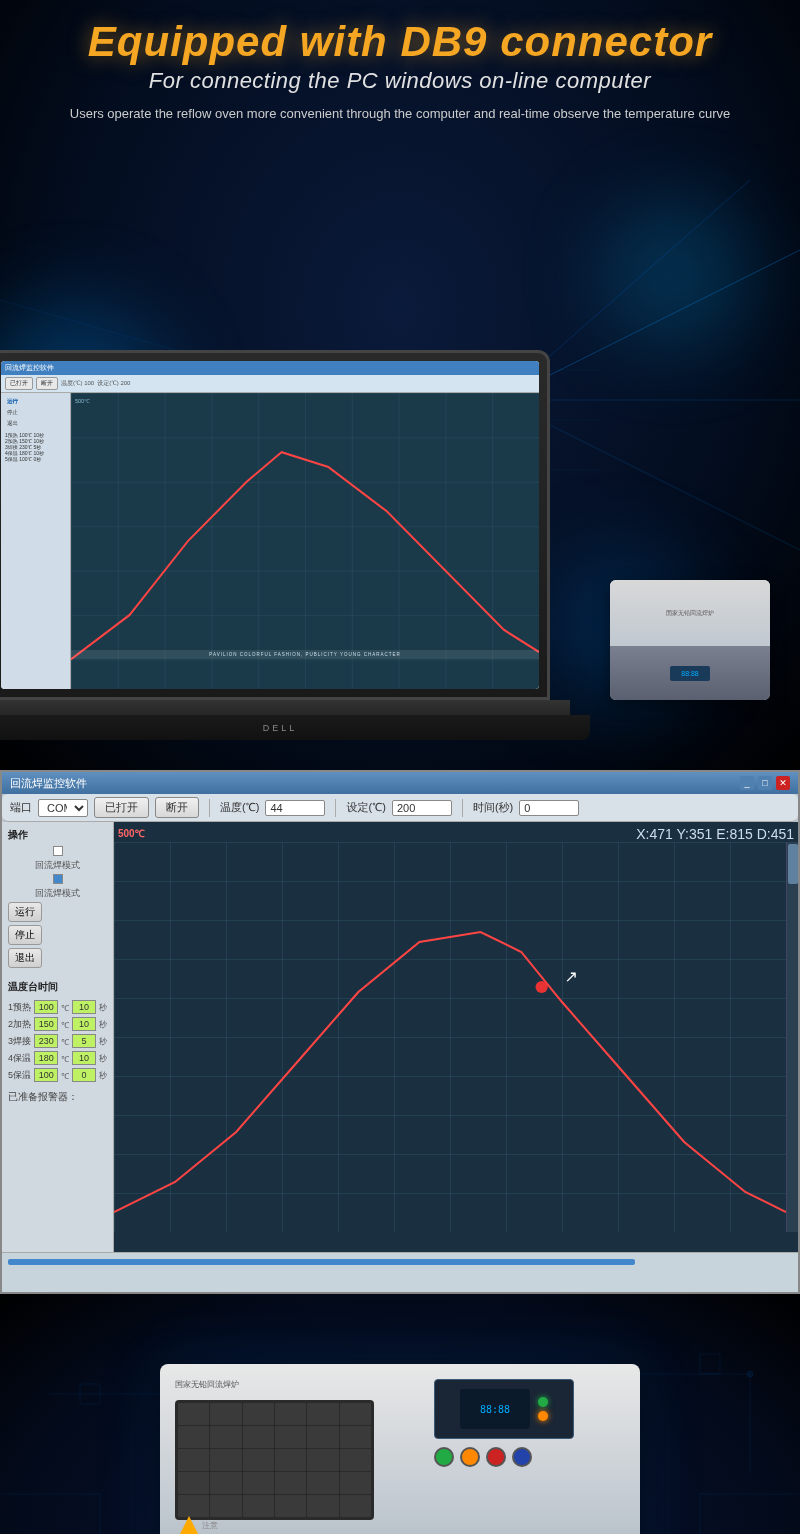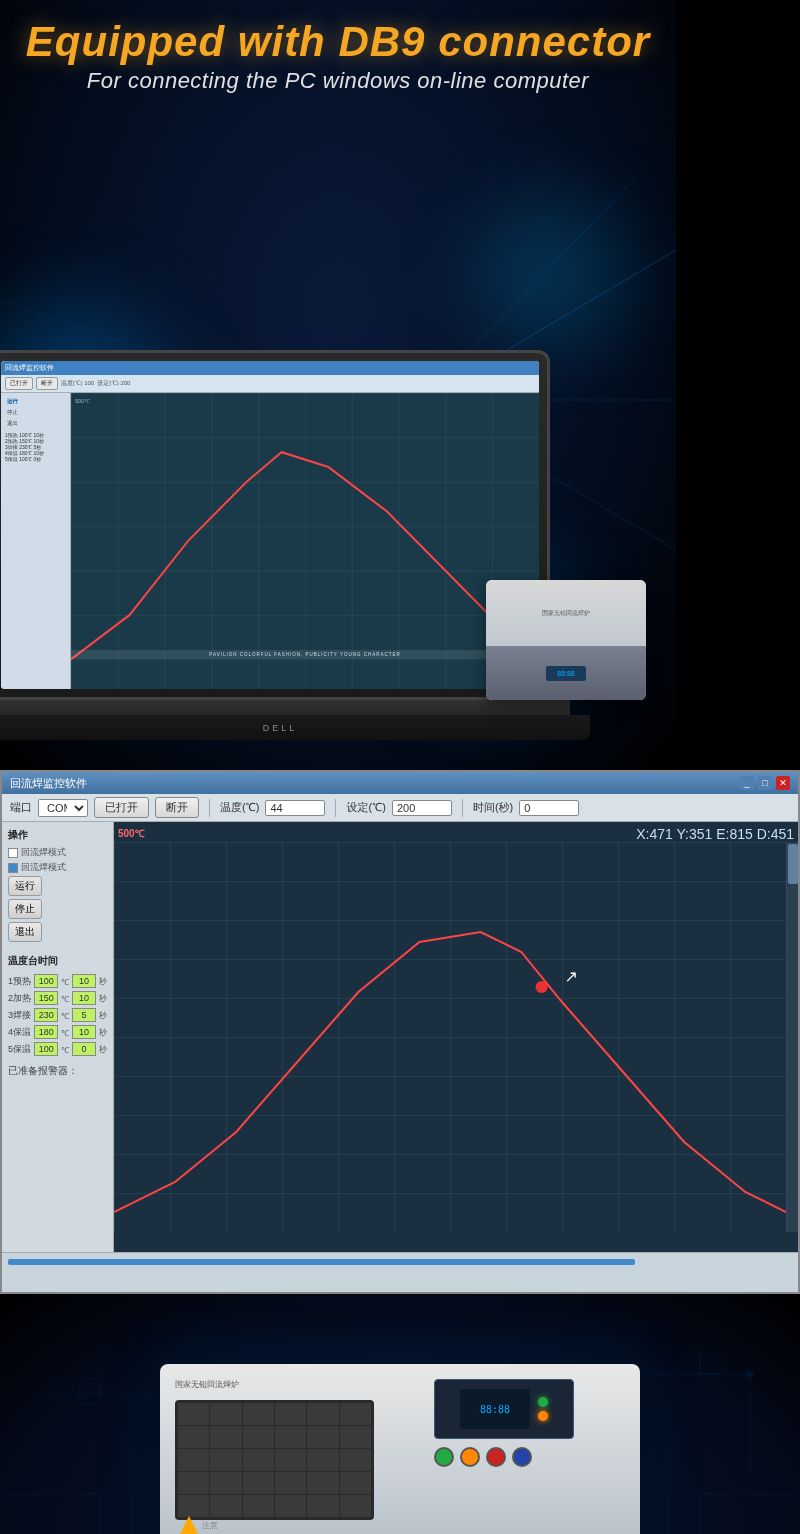--- a/index.html
+++ b/index.html
@@ -6,21 +6,21 @@
     body {
       width: 800px;
       font-family: Arial, sans-serif;
       background: #000;
       overflow-x: hidden;
     }
 
     
     .section-hero {
       position: relative;
-      width: 676px;
+      width: 800px;
       height: 770px;
       background: radial-gradient(ellipse at 50% 40%, #0a1a3a 0%, #030d1f 60%, #000 100%);
       overflow: hidden;
     }
 
     
     .orb {
       position: absolute;
       border-radius: 50%;
       filter: blur(40px);
@@ -305,20 +305,21 @@
     .sw2-winbtn.max { background: #5080b0; }
     .sw2-winbtn.cls { background: #cc2222; }
     .sw2-toolbar2 {
       background: #d8e0e8;
       height: 28px;
       display: flex;
       align-items: center;
       gap: 6px;
       padding: 0 8px;
       border-bottom: 1px solid #aaa;
+      border-radius: 6px;
     }
     .sw2-label { font-size: 11px; color: #333; }
     .sw2-btn2 {
       background: linear-gradient(180deg, #f0f0f0 0%, #d8d8d8 100%);
       border: 1px solid #888;
       border-radius: 3px;
       padding: 2px 10px;
       font-size: 11px;
       color: #333;
       cursor: pointer;
@@ -357,20 +358,21 @@
       cursor: pointer;
       text-align: center;
     }
     .sw2-checkbox-row {
       display: flex;
       align-items: center;
       gap: 3px;
       margin-bottom: 2px;
       font-size: 9px;
       color: #555;
+      flex-direction: column;
     }
     .sw2-checkbox { width: 10px; height: 10px; border: 1px solid #888; background: white; }
     .sw2-checked { background: #4488cc; }
     .sw2-temp-table { margin-top: 6px; }
     .sw2-temp-row {
       display: flex;
       align-items: center;
       gap: 3px;
       margin-bottom: 3px;
       font-size: 9px;
@@ -598,20 +600,22 @@
 
       <line x1="30" y1="370" x2="600" y2="370" stroke="rgba(0,150,255,0.1)" stroke-width="0.5"></line>
       <line x1="30" y1="420" x2="600" y2="420" stroke="rgba(0,150,255,0.1)" stroke-width="0.5"></line>
       <line x1="30" y1="470" x2="600" y2="470" stroke="rgba(0,150,255,0.1)" stroke-width="0.5"></line>
     </svg>
   </div>
 
   <div class="hero-text">
     <div class="hero-title">Equipped with DB9 connector</div>
     <div class="hero-subtitle">For connecting the PC windows on-line computer</div>
+    <div class="hero-desc">Users operate the reflow oven more convenient through the computer
+and real-time observe the temperature curve</div>
   </div>
 
 
   <div class="laptop-area">
     <div class="laptop-outer">
       <div class="laptop-screen">
         <div class="sw-ui">
           <div class="sw-titlebar">回流焊监控软件</div>
           <div class="sw-toolbar">
             <span class="sw-btn">已打开</span>

